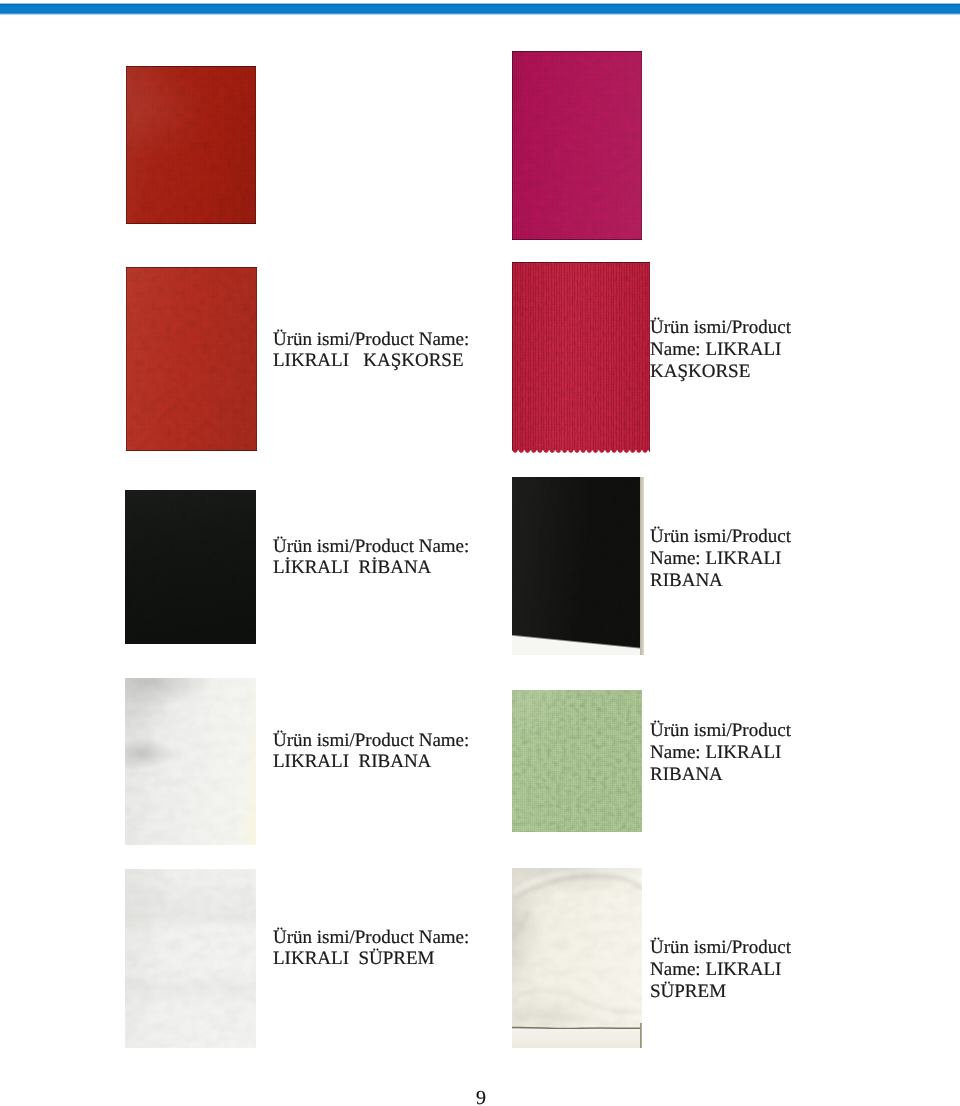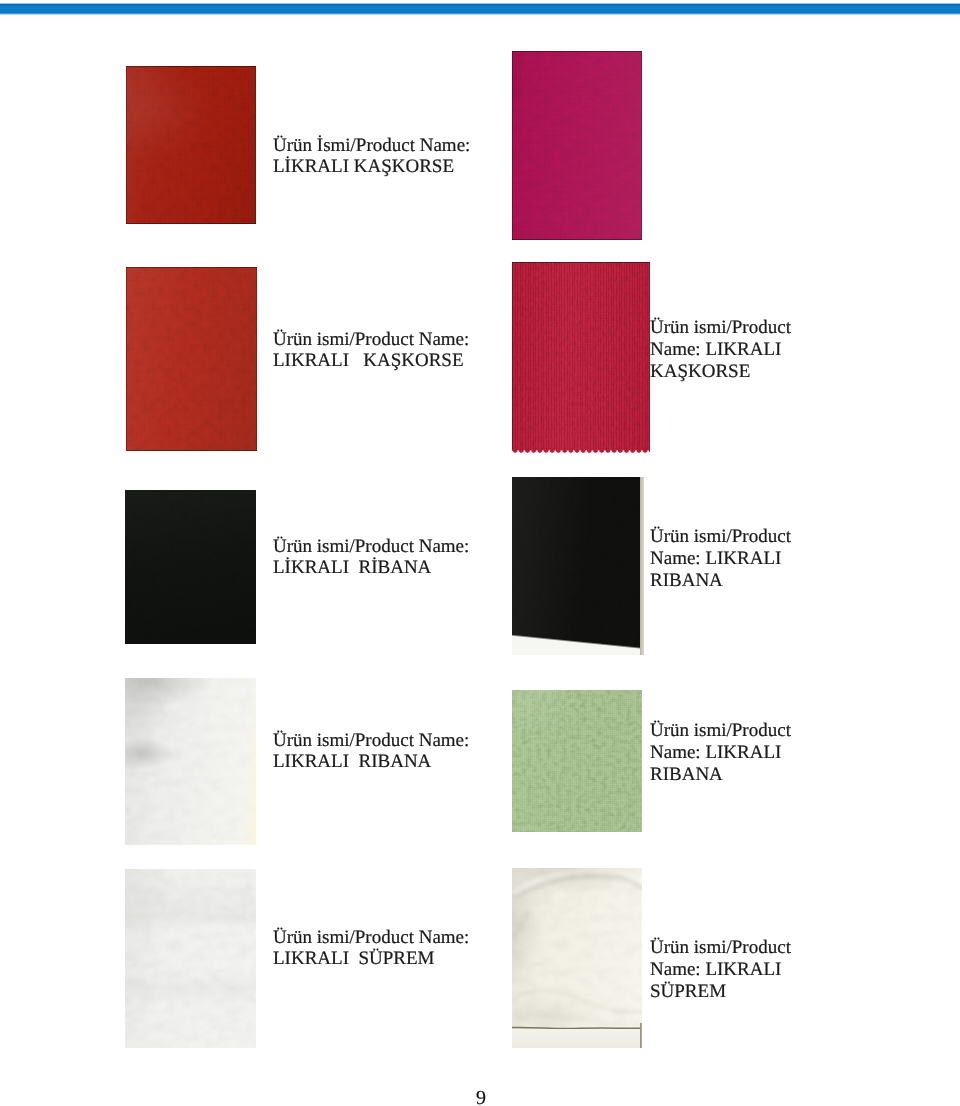--- a/index.html
+++ b/index.html
@@ -91,22 +91,20 @@
 
   <div class="swatch" id="sw1" style="left: 126px; top: 66px; width: 130px; height: 158px; background: rgb(170, 29, 15);">
        <svg viewBox="0 0 130 158" preserveAspectRatio="none">
         <rect width="130" height="158" filter="url(#fx1)" fill="none"></rect>
       </svg>
        <div class="ov" style="background:linear-gradient(100deg, rgba(255,255,255,.085) 0%, rgba(255,255,255,.02) 28%, rgba(0,0,0,.02) 68%, rgba(0,0,0,.09) 100%)"></div>
        <div class="weave soft"></div>
        <div class="ov" style="background:radial-gradient(ellipse 60% 45% at 22% 28%, rgba(255,255,255,.055), rgba(255,255,255,0) 70%)"></div>
        <div class="edge"></div>
   </div>
-  <div class="label" id="lb1" style="left:273px;top:135px;width:220px">Ürün İsmi/Product Name:
-LİKRALI KAŞKORSE</div>
 
   <div class="swatch" id="sw2" style="left: 512px; top: 51px; width: 130px; height: 189px; background: rgb(180, 17, 87);">
        <svg viewBox="0 0 130 189" preserveAspectRatio="none">
         <rect width="130" height="189" filter="url(#fx2)" fill="none"></rect>
       </svg>
        <div class="weave soft"></div>
        <div class="ov" style="background:linear-gradient(95deg, rgba(0,0,0,.09) 0%, rgba(0,0,0,.015) 10%, rgba(255,255,255,.025) 55%, rgba(255,255,255,.05) 100%)"></div>
        <div class="edge"></div>
   </div>
 

